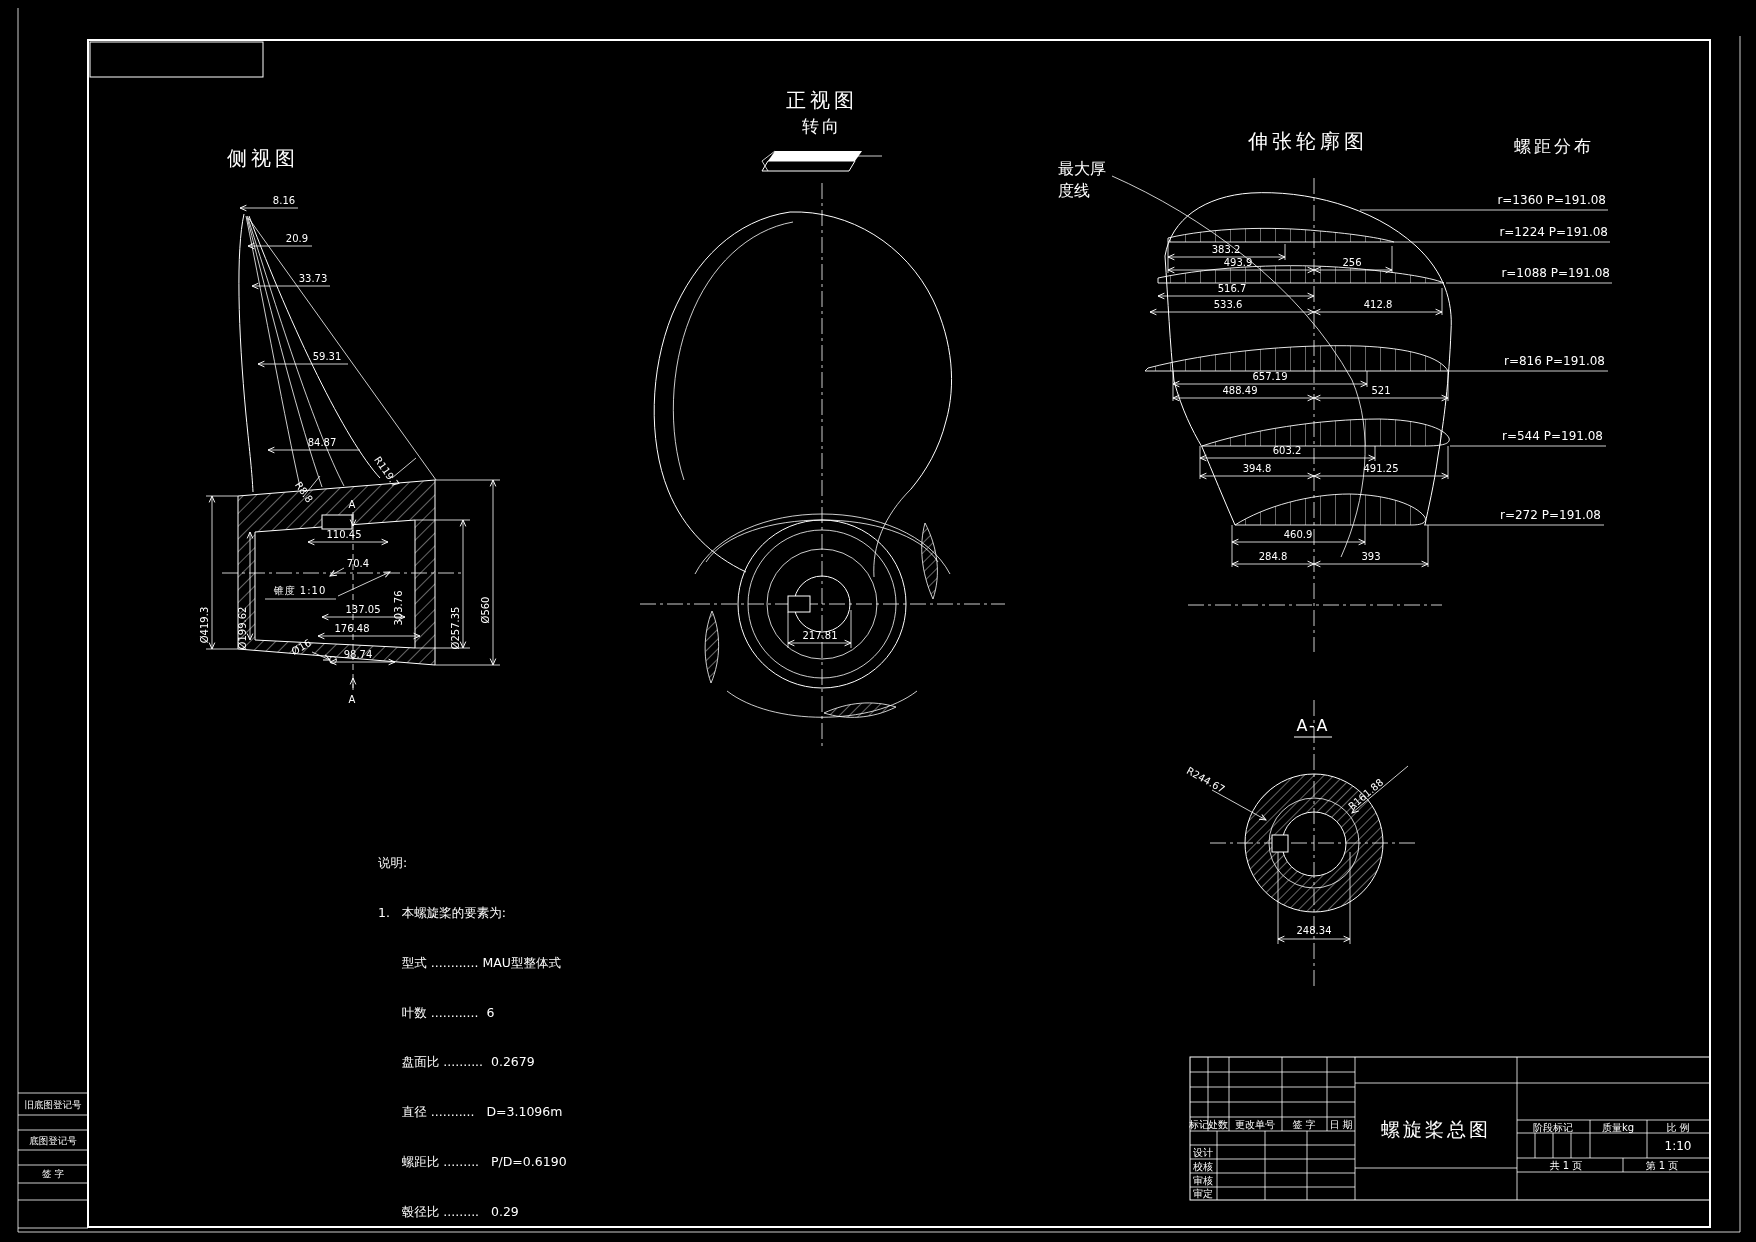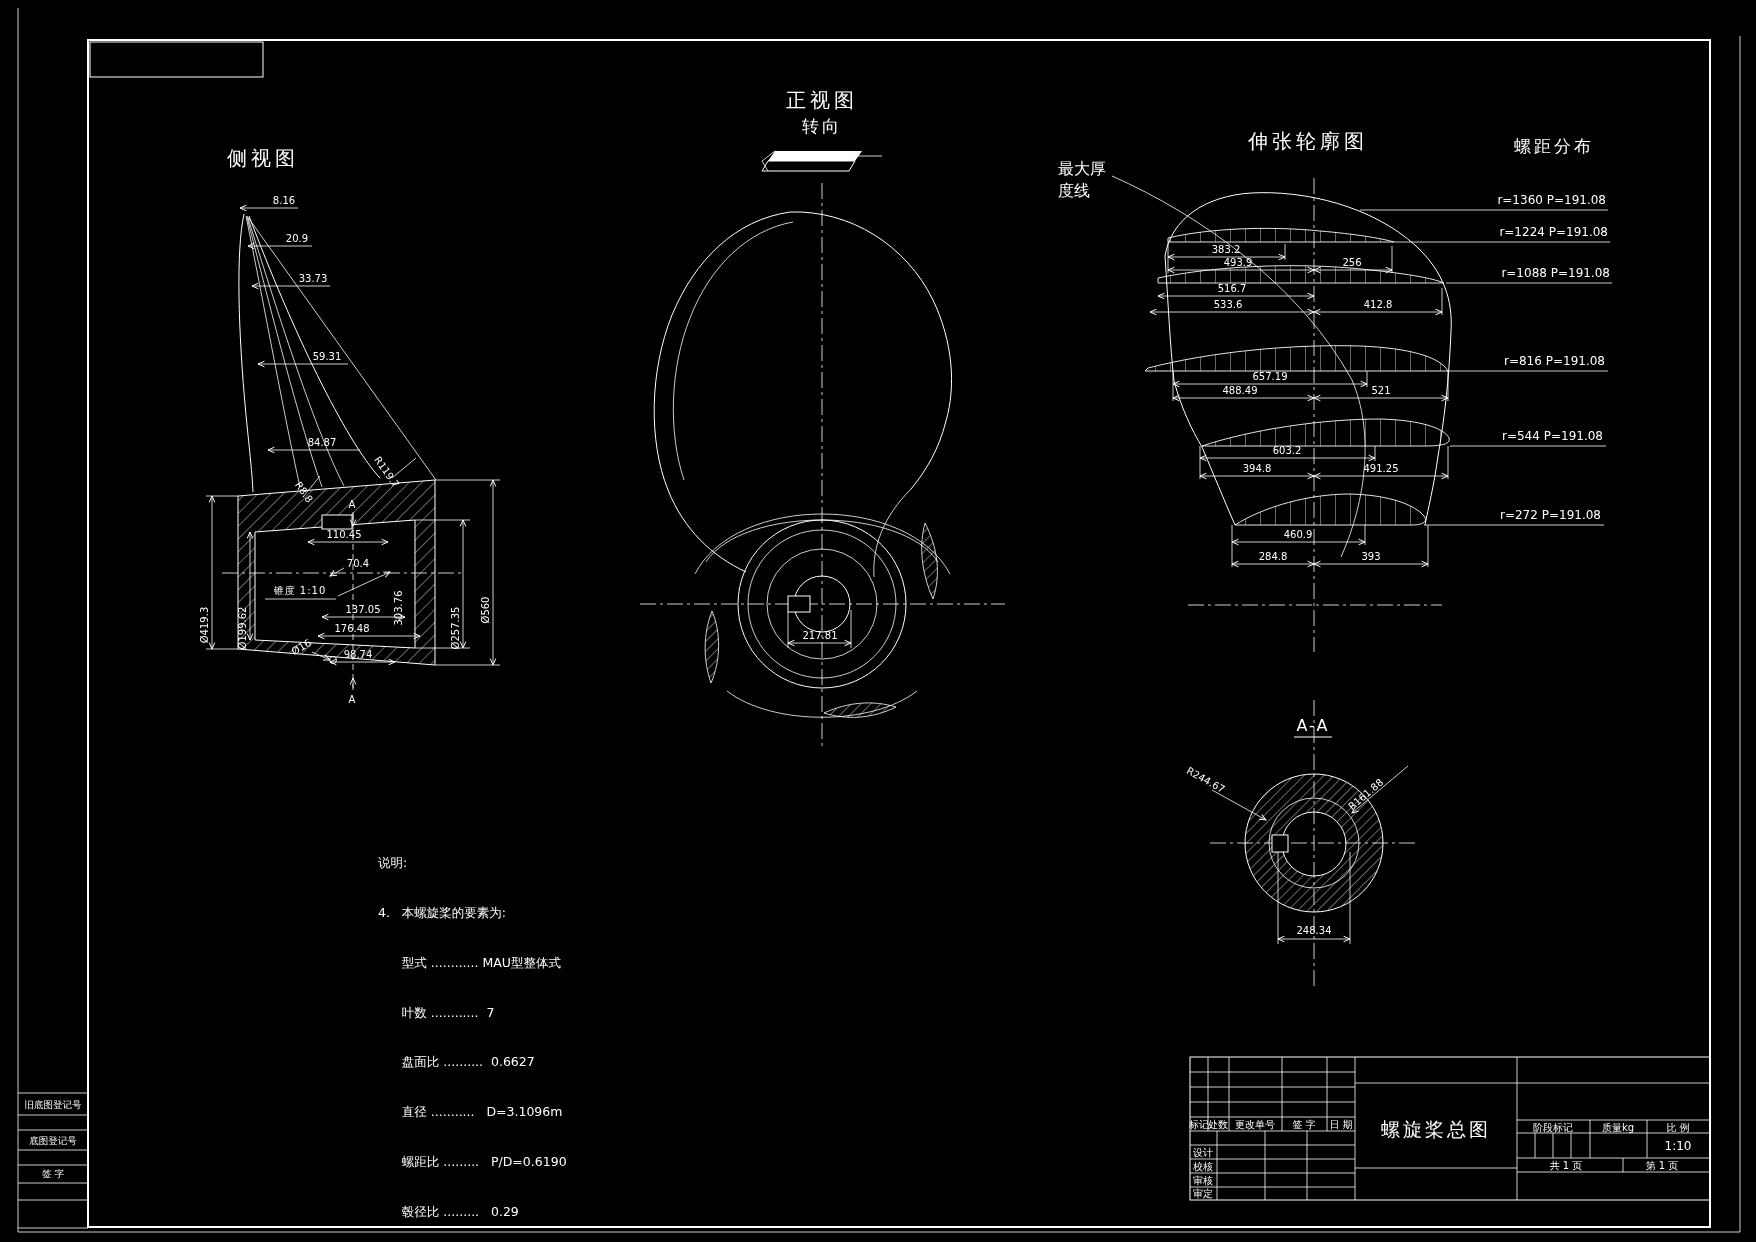--- a/index.html
+++ b/index.html
@@ -323,24 +323,24 @@
     <text class="tb" x="1618" y="1131">质量kg</text>
     <text class="tb" x="1678" y="1131">比 例</text>
     <text style="font-size:12px;text-anchor:middle" x="1678" y="1150">1:10</text>
     <text class="tb" x="1566" y="1169">共 1 页</text>
     <text class="tb" x="1662" y="1169">第 1 页</text>
   </g>
 </svg>
 
   <div class="notes">
     <div>说明:</div>
-    <div>4.   本螺旋桨的要素为:</div>
+    <div>1.   本螺旋桨的要素为:</div>
     <div>      型式 ............ MAU型整体式</div>
-    <div>      叶数 ............  7</div>
-    <div>      盘面比 ..........  0.6627</div>
+    <div>      叶数 ............  6</div>
+    <div>      盘面比 ..........  0.2679</div>
     <div>      直径 ...........   D=3.1096m</div>
     <div>      螺距比 .........   P/D=0.6190</div>
     <div>      毂径比 .........   0.29</div>
     
     
     
     
     
     
     

